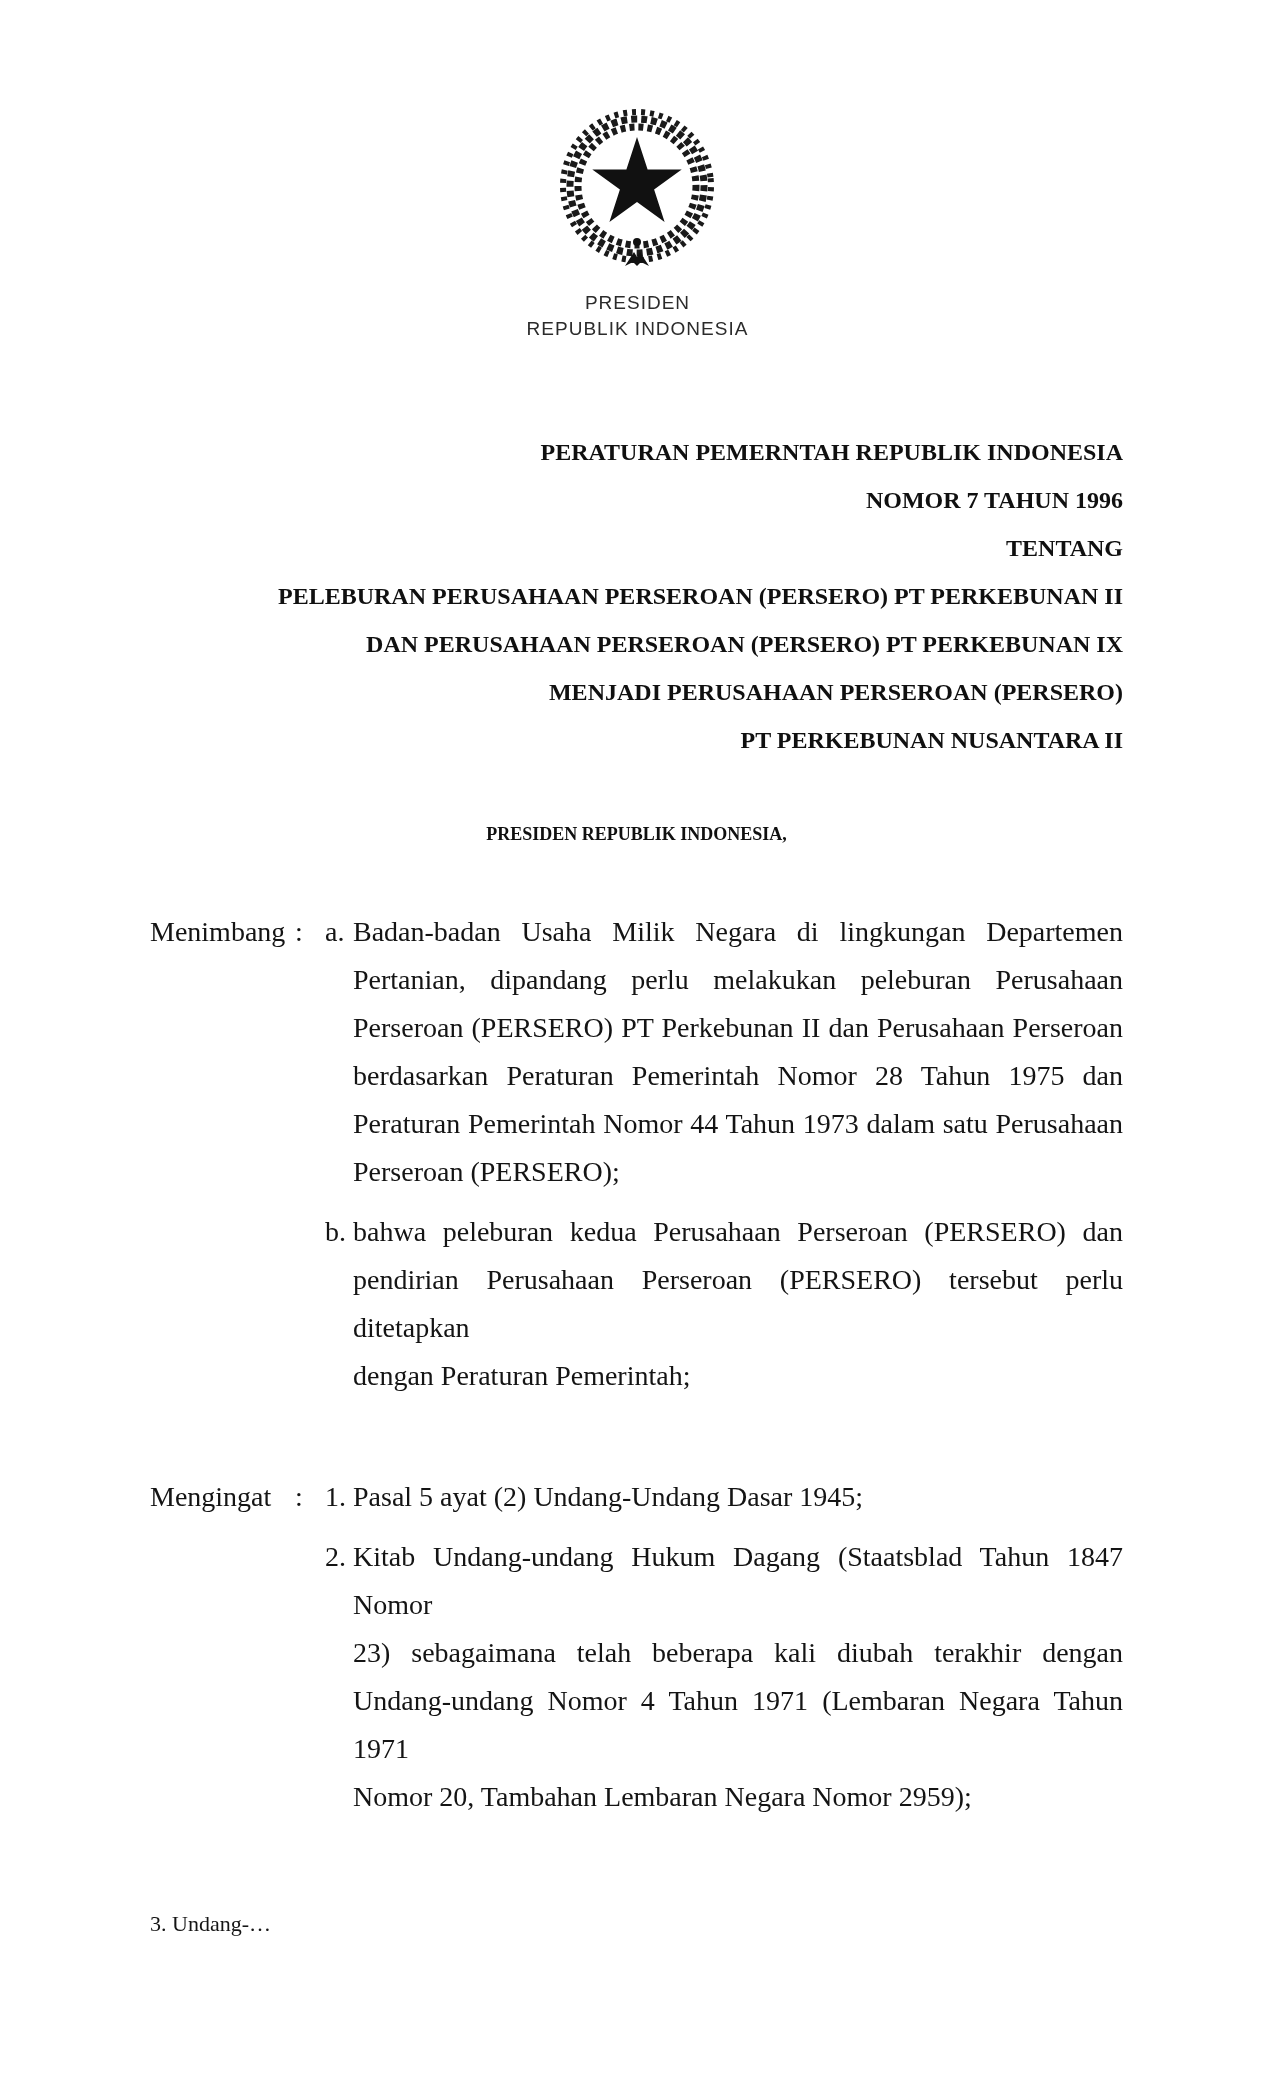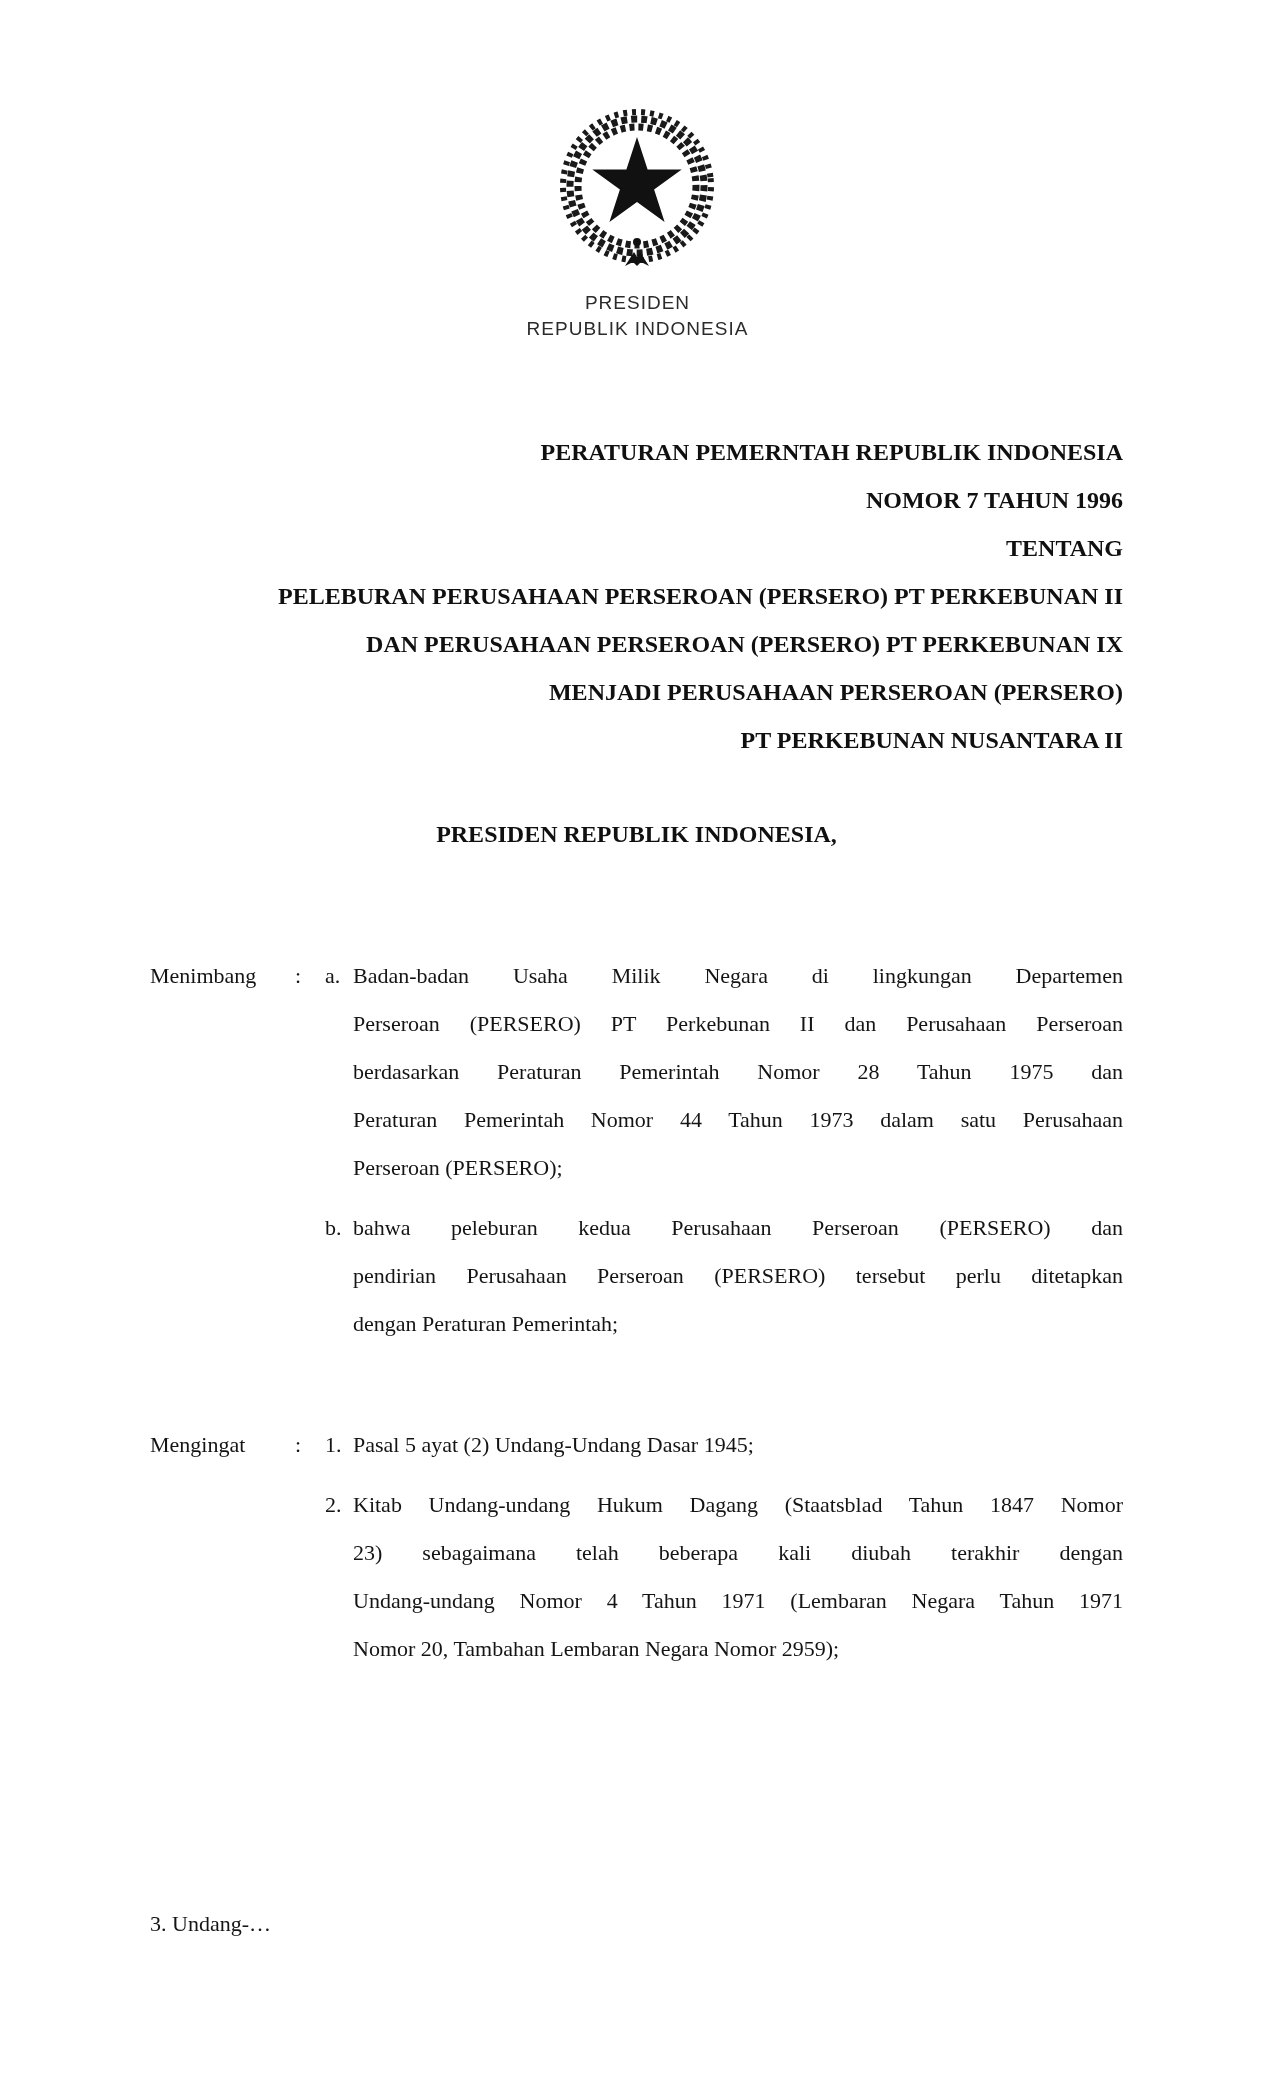--- a/index.html
+++ b/index.html
@@ -21,26 +21,26 @@
     font-size:19px;line-height:26px;letter-spacing:1px;
     color:#2b2b2b;
   }
   .title-block{
     position:absolute;top:428px;left:150px;width:973px;
     text-align:right;font-weight:700;font-size:24px;line-height:48px;
     color:#101010;
   }
   .salutation{
     position:absolute;top:810px;left:150px;width:973px;
-    text-align:center;font-weight:700;font-size:24px;line-height:48px;
+    text-align:center;font-weight:700;font-size:18px;line-height:48px;
     color:#101010;
   }
   .body{
-    position:absolute;top:952px;left:150px;width:973px;
-    font-size:22px;line-height:48px;
+    position:absolute;top:908px;left:150px;width:973px;
+    font-size:28px;line-height:48px;
   }
   .section{display:grid;grid-template-columns:145px 30px 1fr;align-items:start;}
   .section + .section{margin-top:73px;}
   .label{white-space:nowrap;}
   .item{display:grid;grid-template-columns:28px 1fr;}
   .item + .item{margin-top:12px;}
   .line{text-align:justify;text-align-last:justify;}
   .line:last-child{text-align:center;text-align-last:left;}
   .footer{
     position:absolute;top:1900px;left:150px;width:973px;
@@ -86,20 +86,21 @@
 
   <div class="body">
       <div class="section">
         <div class="label">Menimbang</div>
         <div class="colon">:</div>
         <div class="items">
           <div class="item">
             <div class="marker">a.</div>
             <div class="lines">
               <div class="line">Badan-badan Usaha Milik Negara di lingkungan Departemen</div>
+              <div class="line">Pertanian, dipandang perlu melakukan peleburan Perusahaan</div>
               <div class="line">Perseroan (PERSERO) PT Perkebunan II dan Perusahaan Perseroan</div>
               <div class="line">berdasarkan Peraturan Pemerintah Nomor 28 Tahun 1975 dan</div>
               <div class="line">Peraturan Pemerintah Nomor 44 Tahun 1973 dalam satu Perusahaan</div>
               <div class="line">Perseroan (PERSERO);</div>
             </div>
           </div>
           <div class="item">
             <div class="marker">b.</div>
             <div class="lines">
               <div class="line">bahwa peleburan kedua Perusahaan Perseroan (PERSERO) dan</div>

